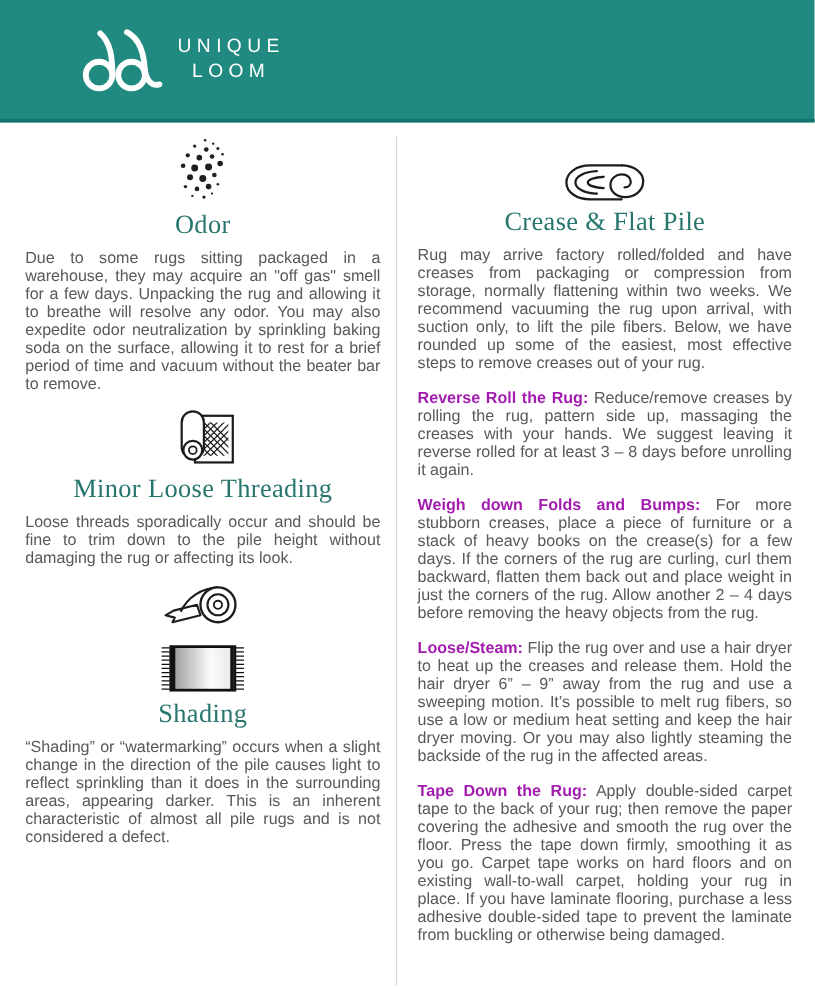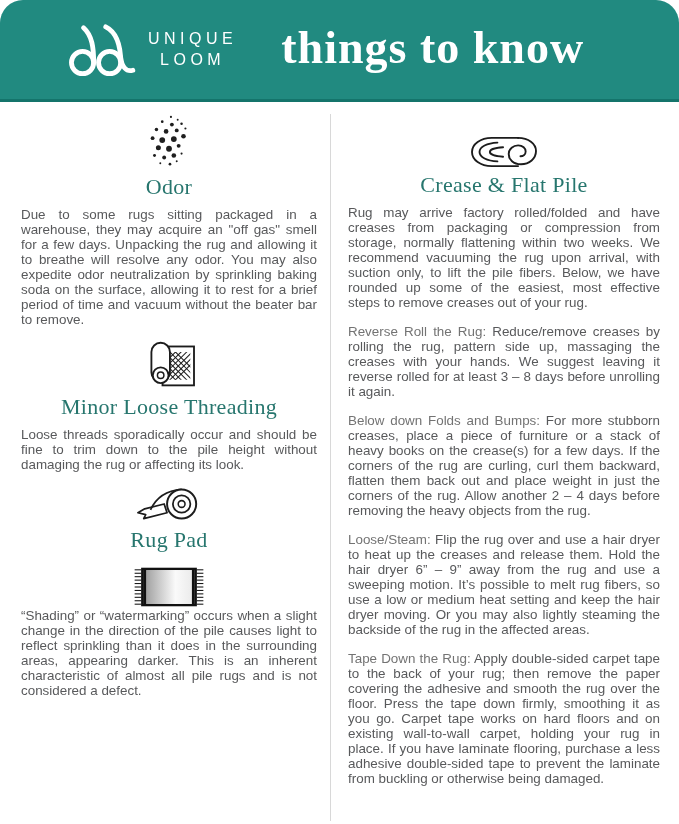--- a/index.html
+++ b/index.html
@@ -1,19 +1,18 @@
 <!DOCTYPE html>
 <html><head>
 <meta charset="utf-8">
 <style>
   html,body { margin:0; padding:0; background:#ffffff; }
   .page {
     width:679px; height:824px; background:#ffffff; overflow:hidden;
     font-family:"Liberation Sans", sans-serif;
-    border-radius:23px;
   }
   
   .hdr {
     height:102px; background:#218a80; box-sizing:border-box;
     display:flex; align-items:center; padding:0 16px 0 62px;
     border-bottom:3px solid #14746b;
   }
   .brand { display:flex; align-items:center; }
   .brand-text {
     margin-left:12px; color:#ffffff; display:flex; flex-direction:column;
@@ -36,21 +35,21 @@
     font-size:22px; margin:4px 0 7px; letter-spacing:0.3px;
   }
   p.body {
     margin:0; text-align:justify; font-size:13.4px; line-height:15px;
     color:#58595b;
   }
   p.tip {
     margin:14px 0 0; text-align:justify; font-size:13.4px; line-height:15px;
     color:#58595b;
   }
-  p.tip b { color:#737373; font-weight:400;margin-top:48px; }
+  p.tip b { color:#a21caf; font-weight:700;margin-top:48px; }
   .right-icon { margin-top:22px; }
 </style>
 </head>
 <body>
 
 <div class="page">
 
   <div class="hdr">
     <div class="brand">
       <svg width="74" height="58" viewBox="0 0 76 60">
@@ -60,21 +59,20 @@
           <circle cx="49" cy="43" r="11.5"></circle>
           <path d="M60.5 43 C60.5 26 57 12 45 6"></path>
           <path d="M60.5 38 C61.5 47 66 53 73 51"></path>
         </g>
       </svg>
       <div class="brand-text">
         <span>UNIQUE</span>
         <span>LOOM</span>
       </div>
     </div>
-    <h1 class="title">things to know</h1>
   </div>
 
   <div class="content">
 
     <div class="col col-left">
 
       <div class="sec">
         <div class="icon-wrap">
           <svg width="48" height="56" viewBox="0 0 48 58">
             <g fill="#1f1f1f">
@@ -143,21 +141,20 @@
       <div class="sec">
         <div class="icon-wrap">
           <svg width="68" height="38" viewBox="0 0 70 38">
             <path d="M3 28 L10 24 L30 19 L33 28 L9 34 L11 30 Z" fill="#ffffff" stroke="#1c1c1c" stroke-width="1.8" stroke-linejoin="round"></path>
             <path d="M48 4 C34 5 22 12 16 25" fill="none" stroke="#1c1c1c" stroke-width="1.8"></path>
             <circle cx="48" cy="19" r="15" fill="#ffffff" stroke="#1c1c1c" stroke-width="2"></circle>
             <circle cx="48" cy="19" r="9" fill="none" stroke="#1c1c1c" stroke-width="1.8"></circle>
             <circle cx="48" cy="19" r="3.5" fill="none" stroke="#1c1c1c" stroke-width="1.6"></circle>
           </svg>
         </div>
-        <h2 class="sec-h">Rug Pad</h2>
       </div>
 
       <div class="sec">
         <div class="icon-wrap">
           <svg width="76" height="42" viewBox="0 0 78 44">
             <defs>
               <linearGradient id="shadegrad" x1="0" y1="0" x2="1" y2="0">
                 <stop offset="0" stop-color="#969696"></stop>
                 <stop offset="0.35" stop-color="#cfcfcf"></stop>
                 <stop offset="0.62" stop-color="#fafafa"></stop>
@@ -186,20 +183,21 @@
               <line x1="68" y1="18.4" x2="75" y2="18.4"></line>
                 <line x1="68" y1="22" x2="75" y2="22"></line>
               <line x1="68" y1="25.6" x2="75" y2="25.6"></line>
                 <line x1="68" y1="29.2" x2="75" y2="29.2"></line>
               <line x1="68" y1="32.8" x2="75" y2="32.8"></line>
                 <line x1="68" y1="36.4" x2="75" y2="36.4"></line>
               <line x1="68" y1="40" x2="75" y2="40"></line>
             </g>
           </svg>
         </div>
+        <h2 class="sec-h">Shading</h2>
         <p class="body">“Shading” or “watermarking” occurs when a slight change in the direction of the pile causes light to reflect sprinkling than it does in the surrounding areas, appearing darker. This is an inherent characteristic of almost all pile rugs and is not considered a defect.</p>
       </div>
 
     </div>
 
     <div class="col col-right">
 
       <div class="sec">
         <div class="icon-wrap right-icon">
           <svg width="72" height="32" viewBox="0 0 74 34">
@@ -210,21 +208,21 @@
               <path d="M52 2 C63 2 71 8.5 71 16 C71 24 64 30 55 30 C47 30 42 25 42 19 C42 13.5 47 10 52 10 C57 10 60 13 60 16.5 C60 19.5 57.5 21.5 54.5 21.5"></path>
             </g>
           </svg>
         </div>
         <h2 class="sec-h">Crease &amp; Flat Pile</h2>
         <p class="body">Rug may arrive factory rolled/folded and have creases from packaging or compression from storage, normally flattening within two weeks. We recommend vacuuming the rug upon arrival, with suction only, to lift the pile fibers. Below, we have rounded up some of the easiest, most effective steps to remove creases out of your rug.</p>
       </div>
 
       <p class="tip"><b>Reverse Roll the Rug:</b><span> Reduce/remove creases by rolling the rug, pattern side up, massaging the creases with your hands. We suggest leaving it reverse rolled for at least 3 – 8 days before unrolling it again.</span></p>
 
-      <p class="tip"><b>Below down Folds and Bumps:</b><span> For more stubborn creases, place a piece of furniture or a stack of heavy books on the crease(s) for a few days. If the corners of the rug are curling, curl them backward, flatten them back out and place weight in just the corners of the rug. Allow another 2 – 4 days before removing the heavy objects from the rug.</span></p>
+      <p class="tip"><b>Weigh down Folds and Bumps:</b><span> For more stubborn creases, place a piece of furniture or a stack of heavy books on the crease(s) for a few days. If the corners of the rug are curling, curl them backward, flatten them back out and place weight in just the corners of the rug. Allow another 2 – 4 days before removing the heavy objects from the rug.</span></p>
 
       <p class="tip"><b>Loose/Steam:</b><span> Flip the rug over and use a hair dryer to heat up the creases and release them. Hold the hair dryer 6” – 9” away from the rug and use a sweeping motion. It’s possible to melt rug fibers, so use a low or medium heat setting and keep the hair dryer moving. Or you may also lightly steaming the backside of the rug in the affected areas.</span></p>
 
       <p class="tip"><b>Tape Down the Rug:</b><span> Apply double-sided carpet tape to the back of your rug; then remove the paper covering the adhesive and smooth the rug over the floor. Press the tape down firmly, smoothing it as you go. Carpet tape works on hard floors and on existing wall-to-wall carpet, holding your rug in place. If you have laminate flooring, purchase a less adhesive double-sided tape to prevent the laminate from buckling or otherwise being damaged.</span></p>
 
     </div>
   </div>
 </div>
 
 </body></html>

